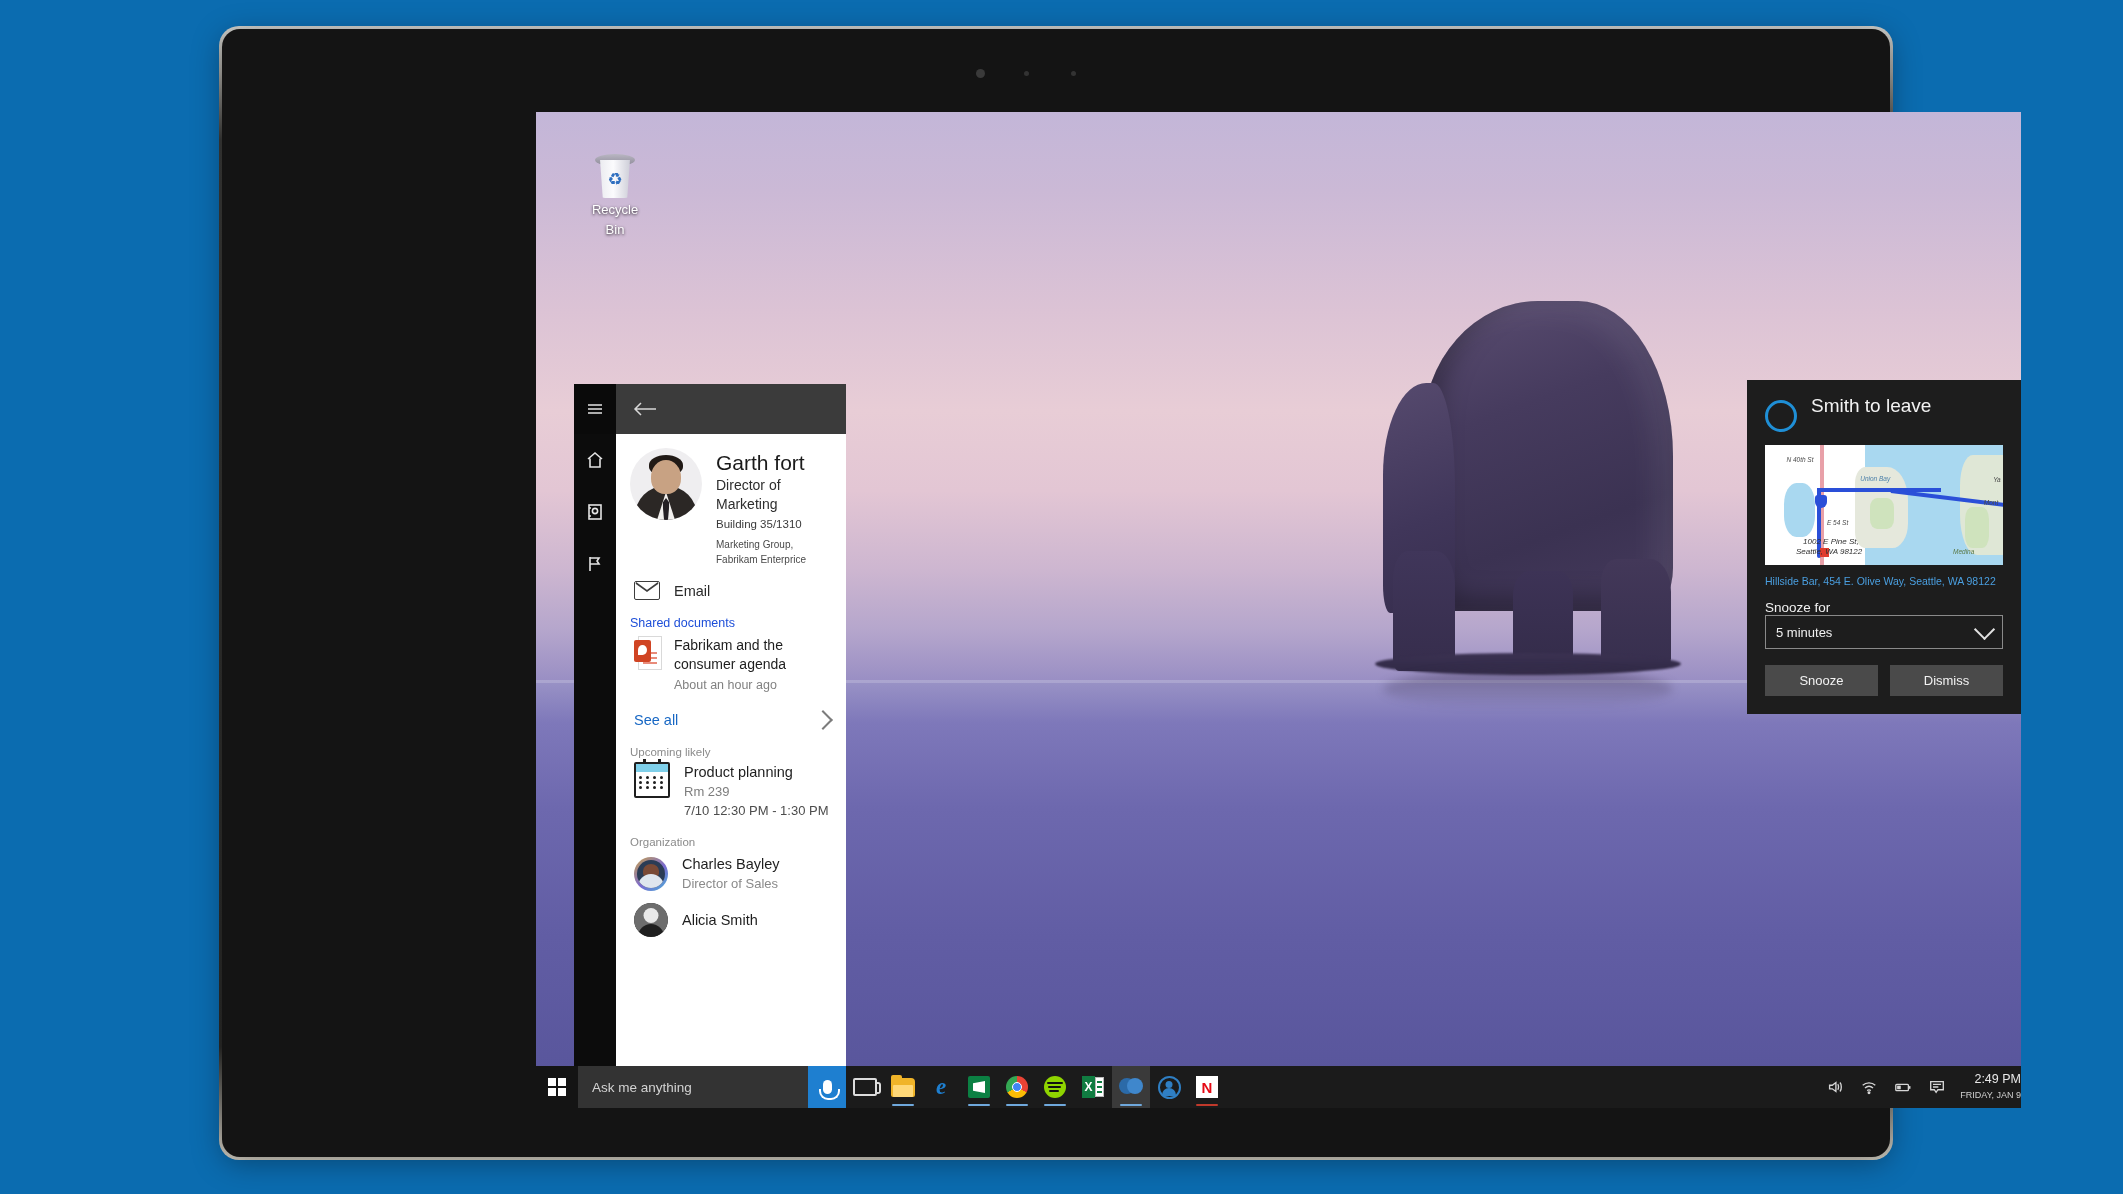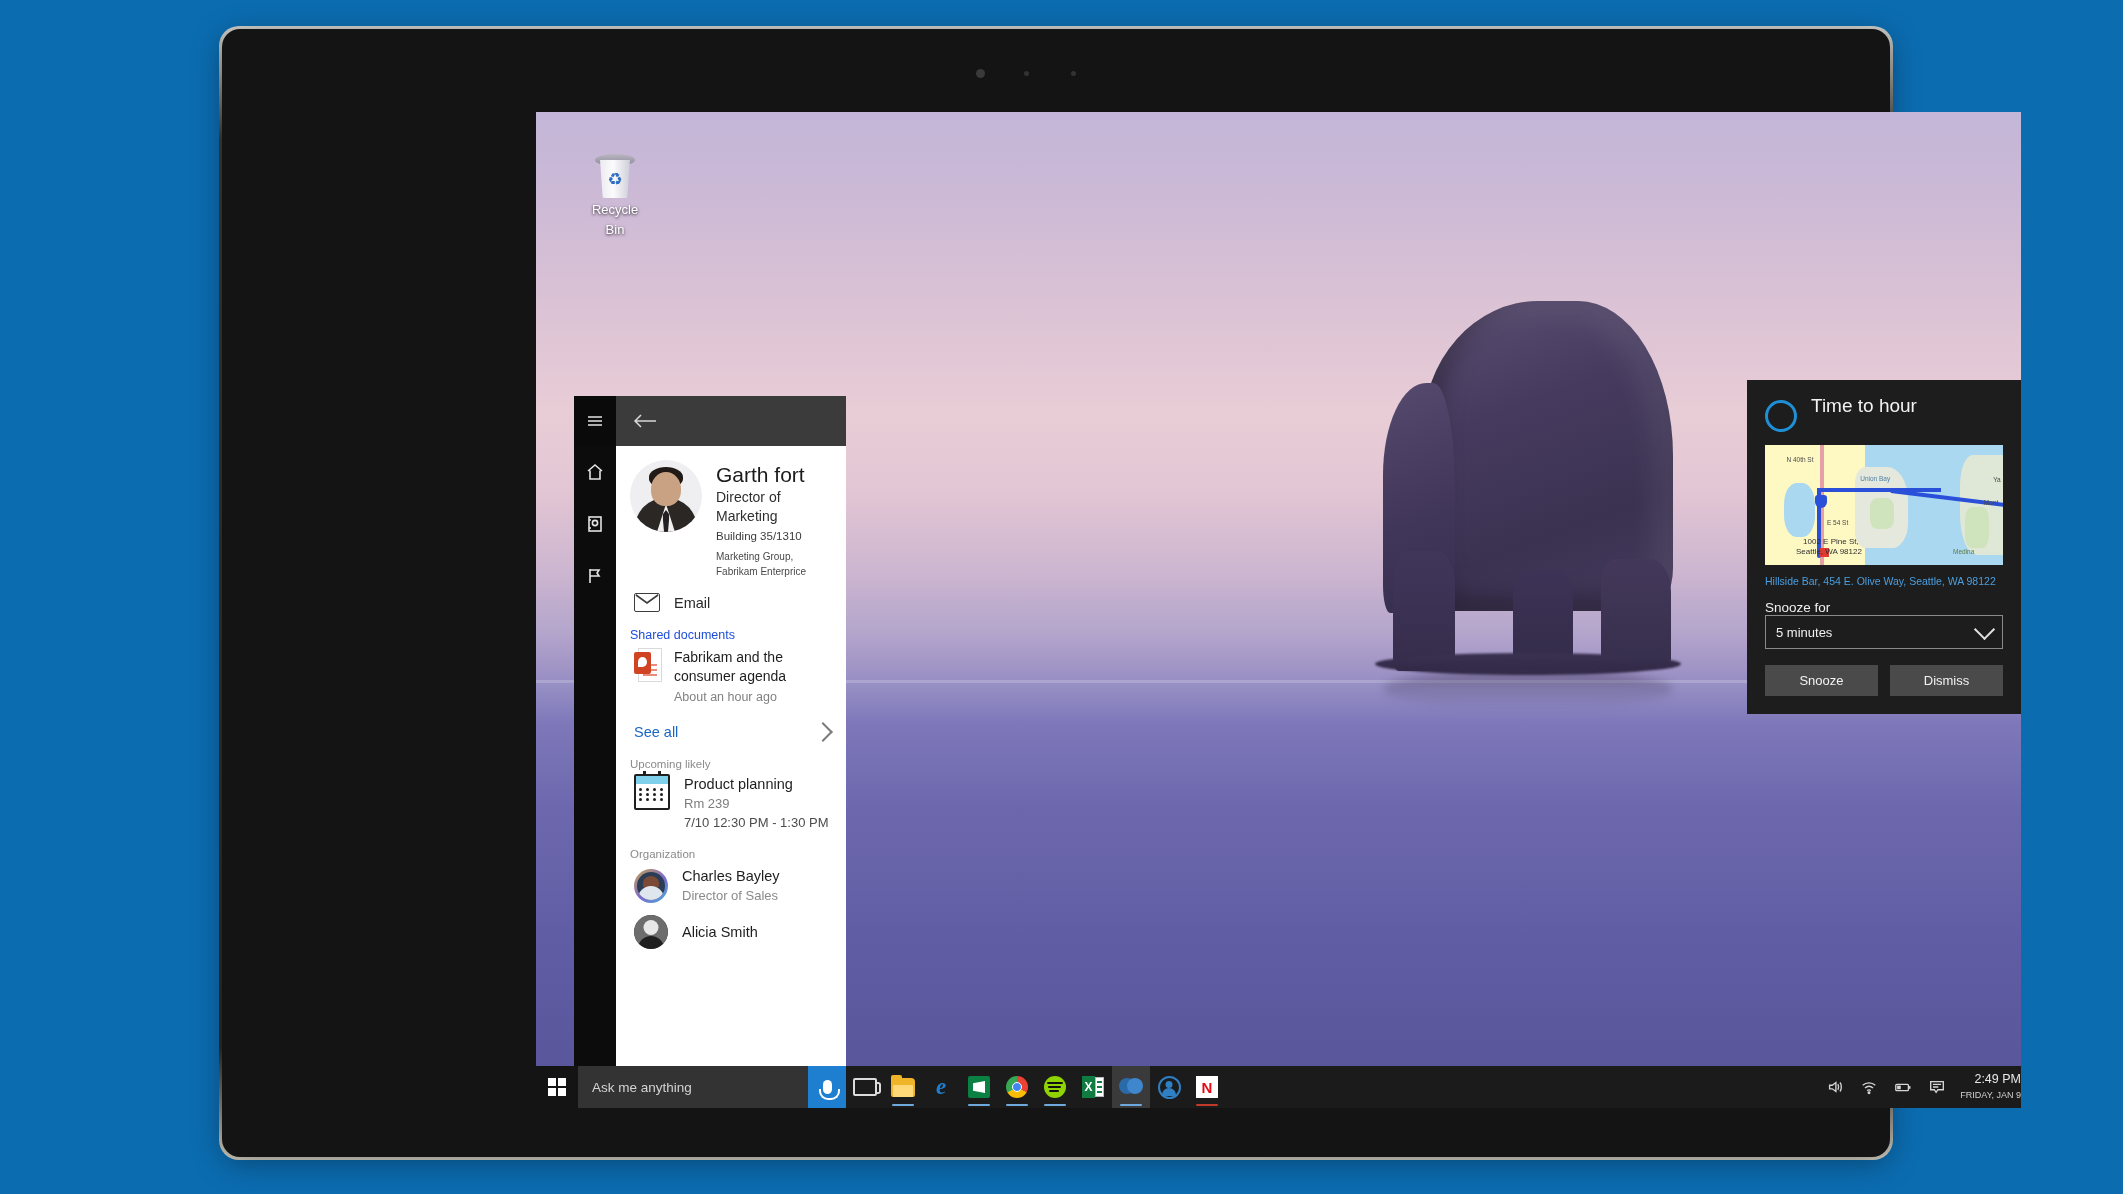--- a/index.html
+++ b/index.html
@@ -112,21 +112,21 @@
     background:linear-gradient(90deg,#e9e9ee 0%,#fbfbfd 45%,#c9c9d4 100%);
     border-radius:3px 3px 7px 7px;clip-path:polygon(6% 0,94% 0,86% 100%,14% 100%);}
   .bin .lid{position:absolute;left:1px;top:2px;width:40px;height:12px;
     background:linear-gradient(180deg,#b9b6c2,#8e8b99);border-radius:50%;}
   .bin .rec{position:absolute;left:11px;top:18px;width:20px;height:20px;
     color:#2f6fc0;font-size:17px;line-height:20px;text-align:center;}
   .deskicon span{display:block;color:#fff;font-size:13px;line-height:16px;
     text-shadow:0 1px 3px rgba(0,0,0,.85);margin-top:4px;}
 
   
-  .cortana{position:absolute;left:38px;top:284px;width:272px;height:710px;}
+  .cortana{position:absolute;left:38px;top:272px;width:272px;height:710px;}
   .c-rail{position:absolute;left:0;top:0;width:42px;bottom:0;background:#0c0c0c;}
   .rail-btn{width:42px;height:52px;display:flex;align-items:center;justify-content:center;color:#e6e6e6;}
   .rail-btn.first{height:50px;background:#0a0a0a;}
   .rail-btn svg{width:20px;height:20px;fill:none;stroke:#e3e3e3;stroke-width:1.6;}
   .c-header{position:absolute;left:42px;top:0;right:0;height:50px;background:#3b3b3b;display:flex;align-items:center;}
   .backarrow{margin-left:16px;width:26px;height:22px;}
   .backarrow svg{stroke:#d8d8d8;stroke-width:1.5;fill:none;}
   .c-body{position:absolute;left:42px;top:50px;right:0;bottom:0;background:#ffffff;overflow:hidden;}
 
   .profile{display:flex;padding:14px 14px 6px 14px;}
@@ -206,21 +206,21 @@
 
   
   .toast{position:absolute;right:0;top:268px;width:274px;background:#1d1d1d;padding:14px 18px 18px 18px;
     box-sizing:border-box;}
   .t-head{display:flex;}
   .t-ring{width:26px;height:26px;border-radius:50%;border:3px solid #1f8fd6;flex:none;margin-top:6px;}
   .t-txt{margin-left:14px;}
   .t-title{color:#f2f2f2;font-size:19px;line-height:24px;}
   .t-body{color:#d2d2d2;font-size:12.3px;line-height:17px;margin-top:3px;}
 
-  .map{margin-top:13px;width:100%;height:120px;position:relative;overflow:hidden;background:#fef9c3;}
+  .map{margin-top:13px;width:100%;height:120px;position:relative;overflow:hidden;background:#ffffff;font-style:italic;}
   .map .water{position:absolute;left:42%;top:0;right:0;bottom:0;background:#a9d8f0;}
   .map .water2{position:absolute;left:8%;top:32%;width:13%;height:45%;background:#a9d8f0;border-radius:40%;}
   .map .land-r{position:absolute;right:0;top:8%;width:18%;height:84%;background:#dfe7d6;border-radius:30% 0 0 40%;}
   .map .land-m{position:absolute;left:38%;top:18%;width:22%;height:68%;background:#e5e8dc;border-radius:20% 40% 30% 20%;}
   .map .green{position:absolute;left:44%;top:44%;width:10%;height:26%;background:#cfe3bd;border-radius:30%;}
   .map .green2{position:absolute;right:6%;top:52%;width:10%;height:34%;background:#cfe3bd;border-radius:30%;}
   .map .road-v{position:absolute;left:23%;top:0;width:4px;height:100%;background:#e8a0a8;}
   .map .route{position:absolute;left:22%;top:36%;width:3.5px;height:58%;background:#2a4fd8;border-radius:2px;}
   .map .route-h{position:absolute;left:22%;top:36%;width:52%;height:3.5px;background:#2a4fd8;
     transform-origin:left center;}
@@ -479,21 +479,21 @@
           </div>
         </div>
 
       </div>
     </div>
 
     <div class="toast">
       <div class="t-head">
         <div class="t-ring"></div>
         <div class="t-txt">
-          <div class="t-title">Time to hour</div>
+          <div class="t-title">Smith to leave</div>
         </div>
       </div>
 
       <div class="map">
         <div class="water"></div>
         <div class="water2"></div>
         <div class="land-r"></div>
         <div class="land-m"></div>
         <div class="green"></div>
         <div class="green2"></div>

